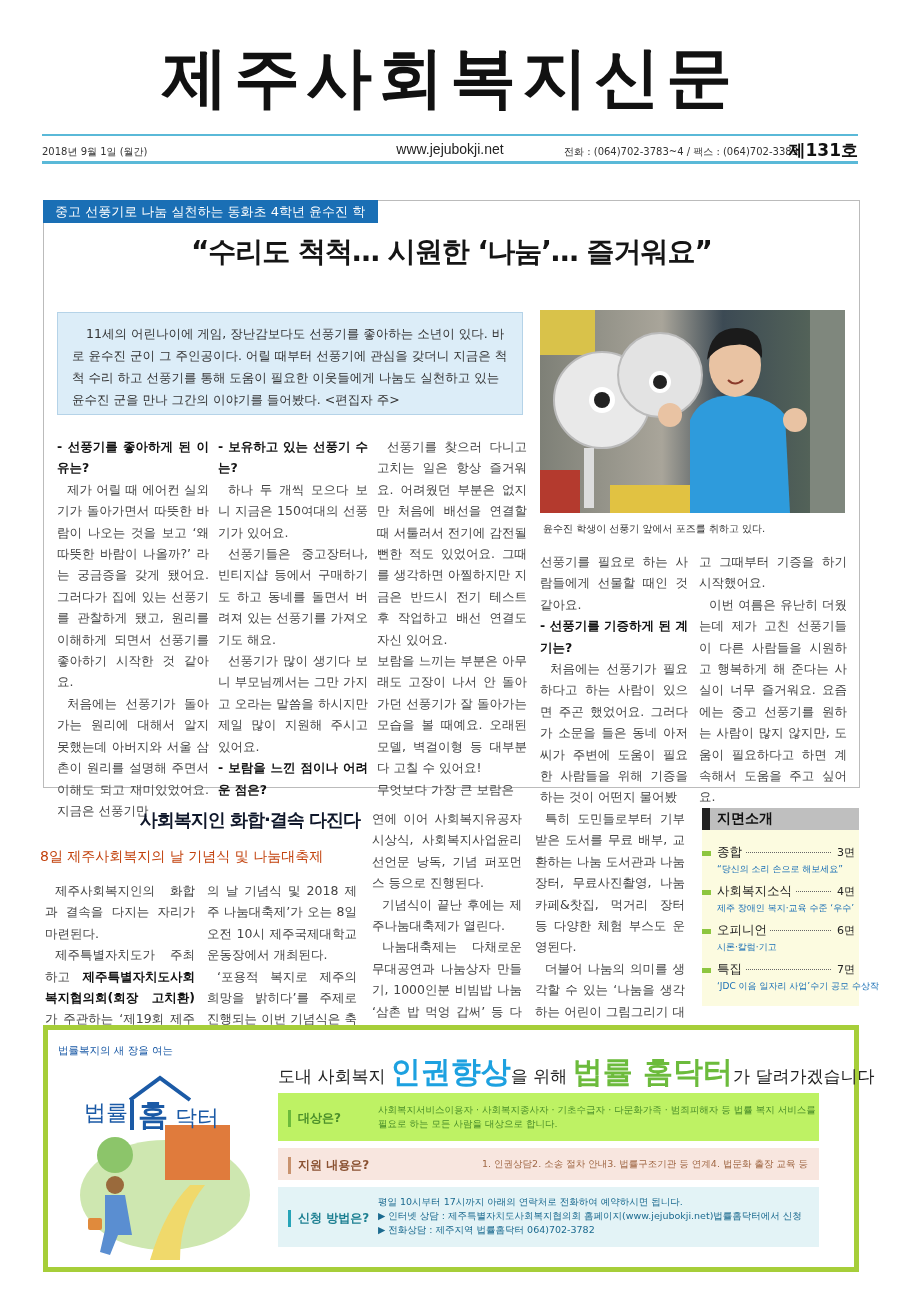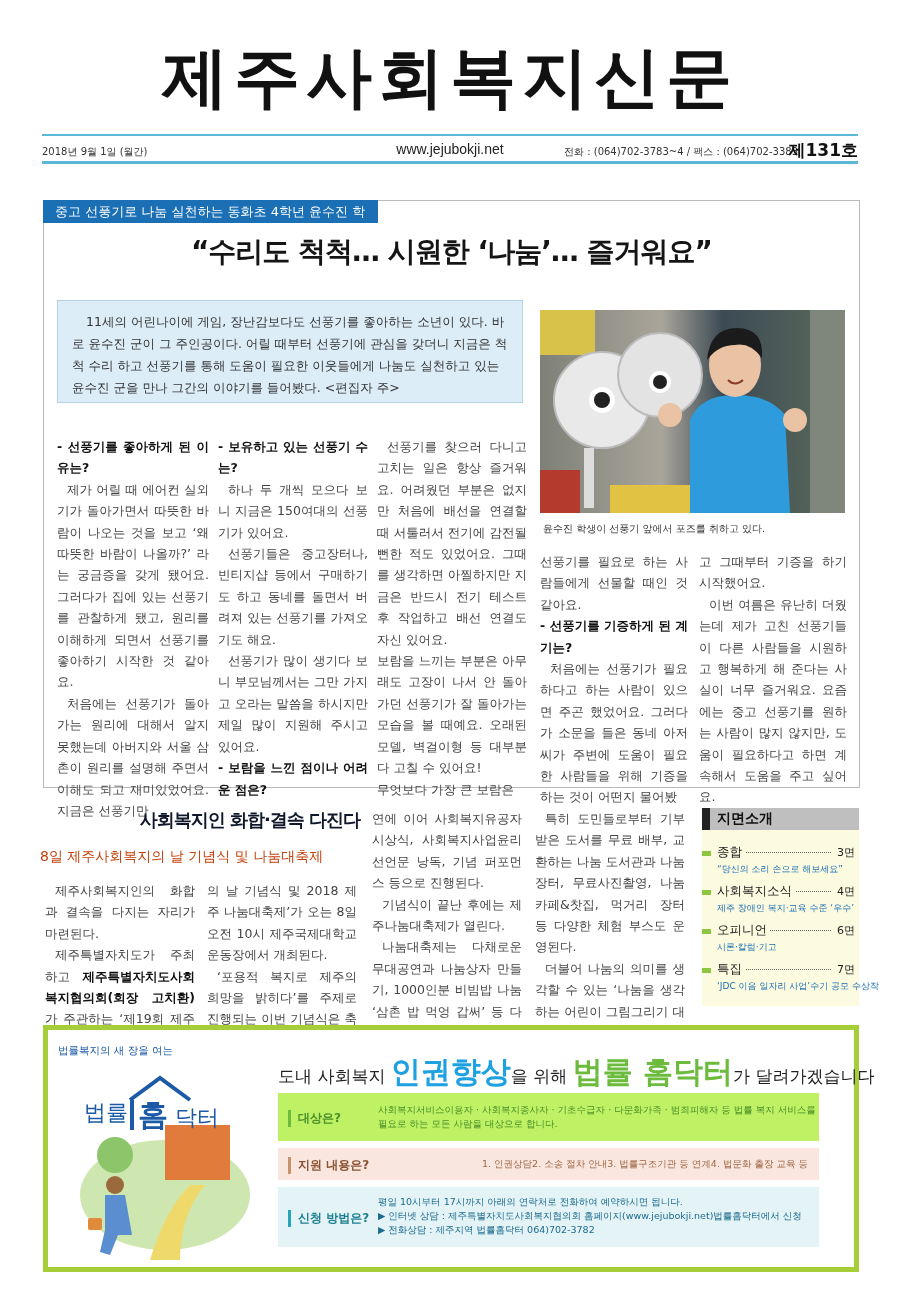--- a/index.html
+++ b/index.html
@@ -13,21 +13,21 @@
   .infobar .date { position: absolute; left: 0; top: 7px; }
   .infobar .url { position: absolute; left: 0; width: 100%; top: 3px; text-align: center; font-size: 14px; font-family: "Liberation Sans", sans-serif; color: #222; }
   .infobar .contact { position: absolute; right: 60px; top: 7px; text-align: center; }
   .infobar .issue { position: absolute; right: 0; top: 1px; font-size: 17px; font-weight: bold; color: #111; }
   .botline { left: 42px; top: 161px; width: 816px; height: 3px; background: #5ab9d8; }
 
   
   .feature { left: 43px; top: 200px; width: 817px; height: 588px; border: 1.5px solid #bbb; }
   .kicker { left: 43px; top: 200px; height: 23px; width: 335px; background: #1a6fb5; color: #fff; font-size: 13px; line-height: 23px; padding-left: 12px; }
   .headline { left: 43px; top: 233px; width: 817px; text-align: center; font-size: 28px; font-weight: bold; color: #151515; letter-spacing: -1px; }
-  .lede { left: 57px; top: 300px; width: 466px; height: 103px; background: #dcedf8; border: 1px solid #b5d3e8; padding: 10px 14px; font-size: 12.5px; line-height: 22px; color: #333; text-indent: 14px; }
+  .lede { left: 57px; top: 312px; width: 466px; height: 103px; background: #dcedf8; border: 1px solid #b5d3e8; padding: 10px 14px; font-size: 12.5px; line-height: 22px; color: #333; text-indent: 14px; }
   .photo { left: 540px; top: 310px; width: 305px; height: 203px; background: linear-gradient(90deg,#7e8077 0%, #a9a59a 40%, #3c4a54 60%, #5c6c5a 100%); overflow: hidden; }
   .caption { left: 543px; top: 522px; font-size: 10px; color: #333; }
 
   .col { font-size: 12.5px; line-height: 21.4px; color: #444; text-align: justify; }
   .col p { text-indent: 10px; }
   .col p.q { text-indent: 0; font-weight: bold; color: #111; }
   .col p.ni { text-indent: 0; }
 
   
   .h2 { left: 40px; top: 808px; width: 320px; text-align: right; font-size: 18px; font-weight: bold; color: #0f172a; letter-spacing: -1px; }

